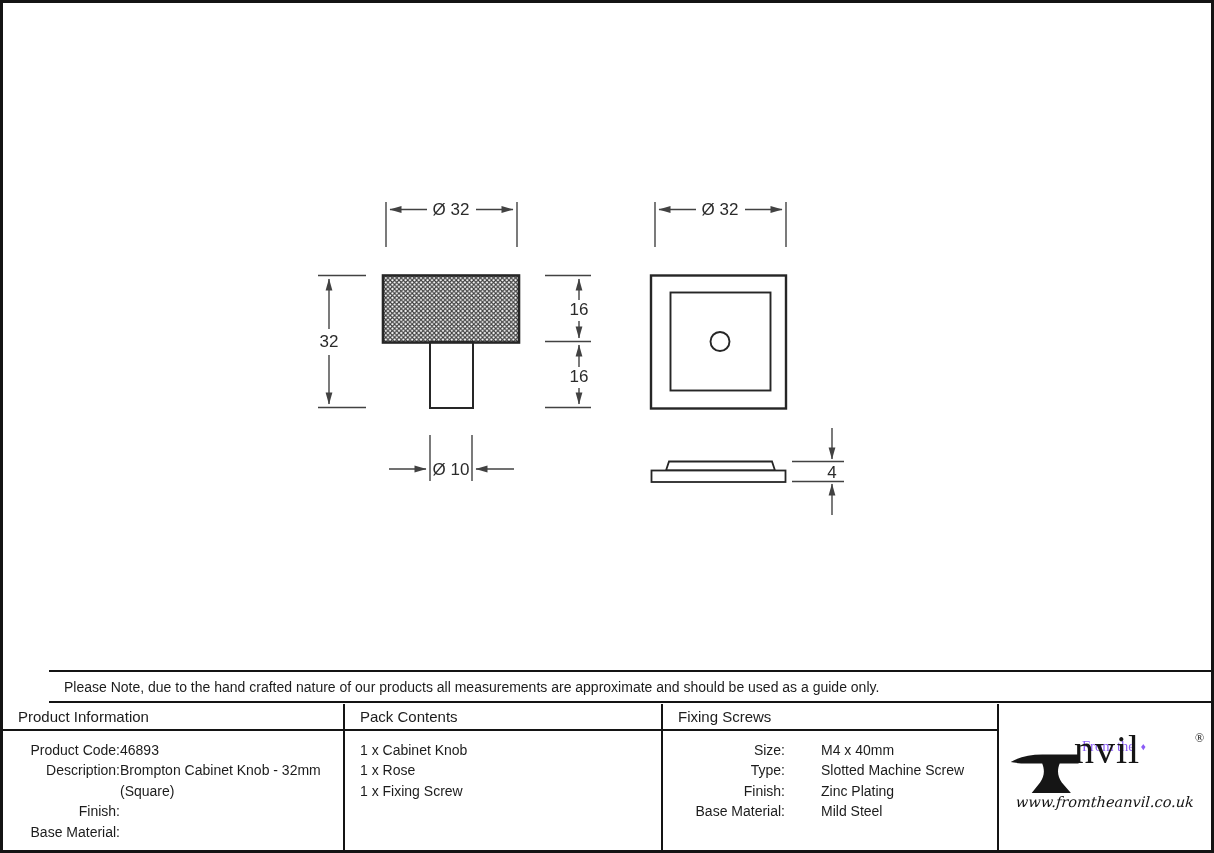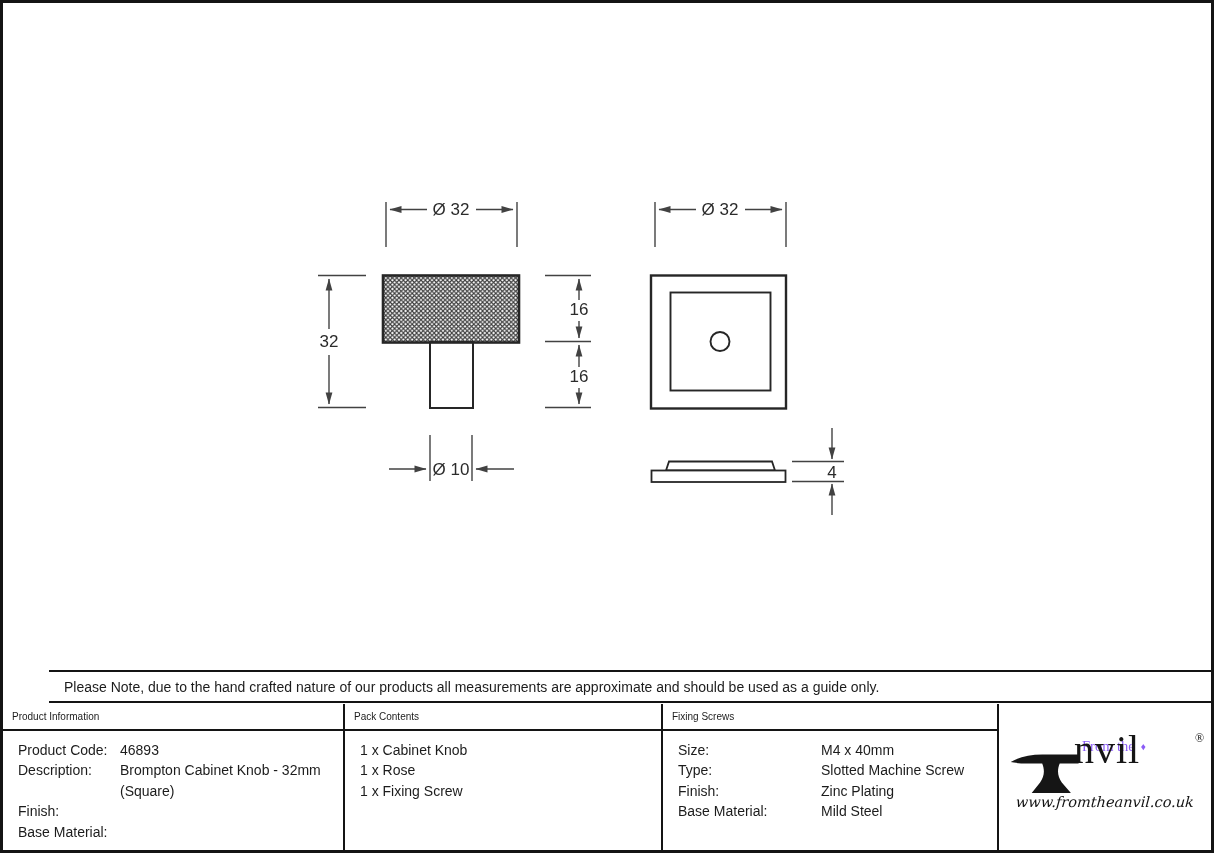--- a/index.html
+++ b/index.html
@@ -40,28 +40,28 @@
   .col { border-right:2.5px solid #141414; display:flex; flex-direction:column; }
   .col-product { width:342px; }
   .col-pack    { width:318px; }
   .col-fixing  { width:336px; }
   .col-logo    { flex:1; border-right:none; display:flex; align-items:center; justify-content:center; }
 
   .col-header {
     height:27px; flex:0 0 27px;
     border-bottom:2.5px solid #141414;
     display:flex; align-items:center;
-    padding-left:9px;
-    font-size:10px;
+    padding-left:15px;
+    font-size:15px;
     text-align:center;
   }
   .col-body { padding:9px 6px 6px 15px; font-size:14px; line-height:20.5px; }
 
   .kv-row { display:flex; align-items:flex-start; }
-  .kv-label { flex:0 0 102px; }
+  .kv-label { flex:0 0 102px;text-align:right; }
   .kv-value { width:205px; }
   .col-fixing .kv-label { flex:0 0 107px; }
   .col-fixing .kv-value { width:200px;margin-left:36px; }
 
   .pack-item { display:block; }
 
   
   .logo { position:relative; width:190px; height:82px; margin-top:2px; }
   .anvil-svg { position:absolute; left:0; top:9px; }
   .logo-nvil {

